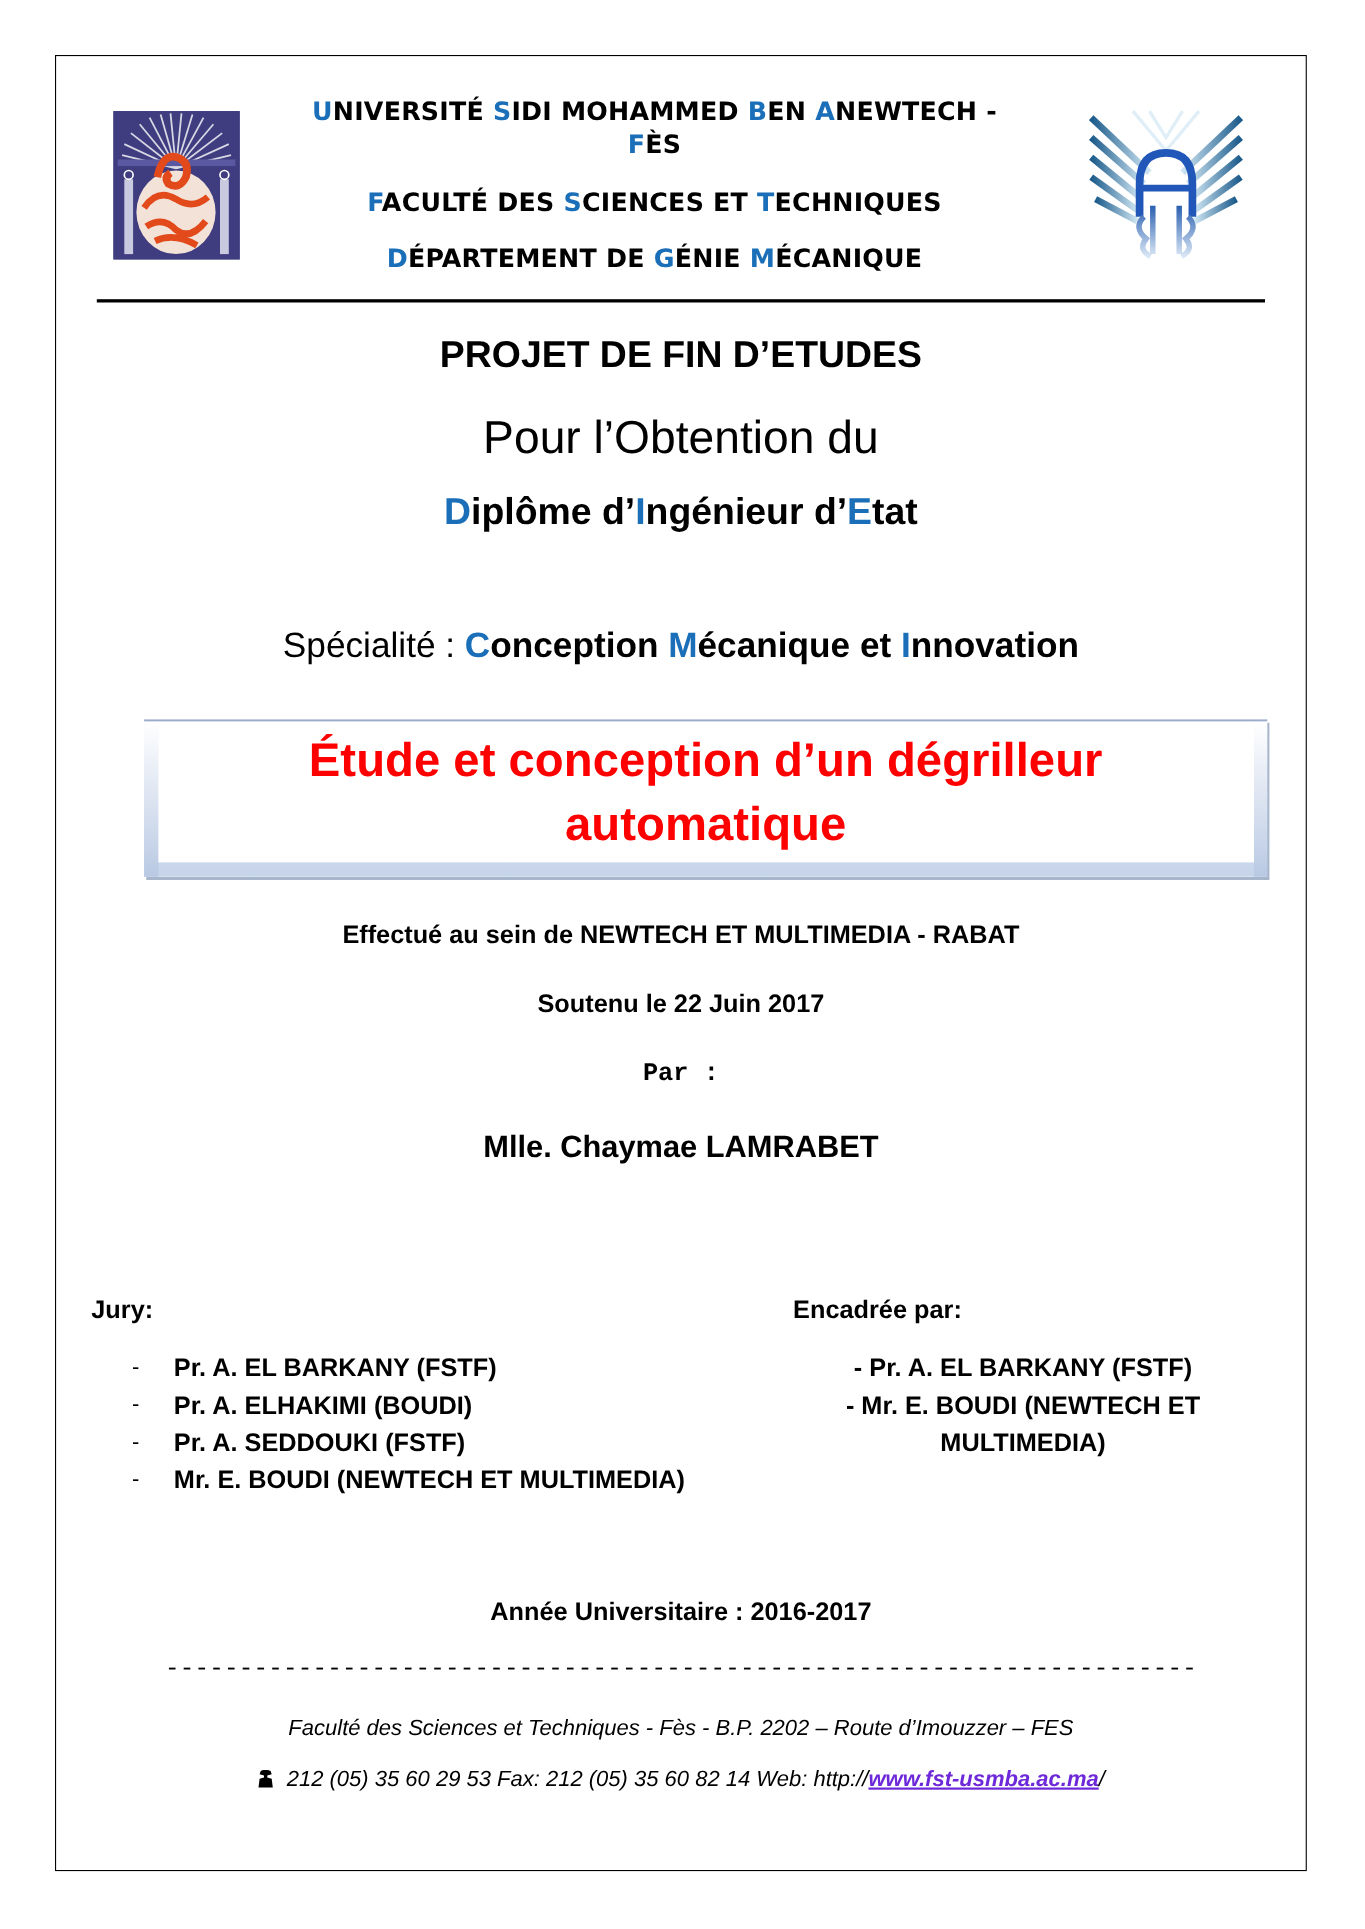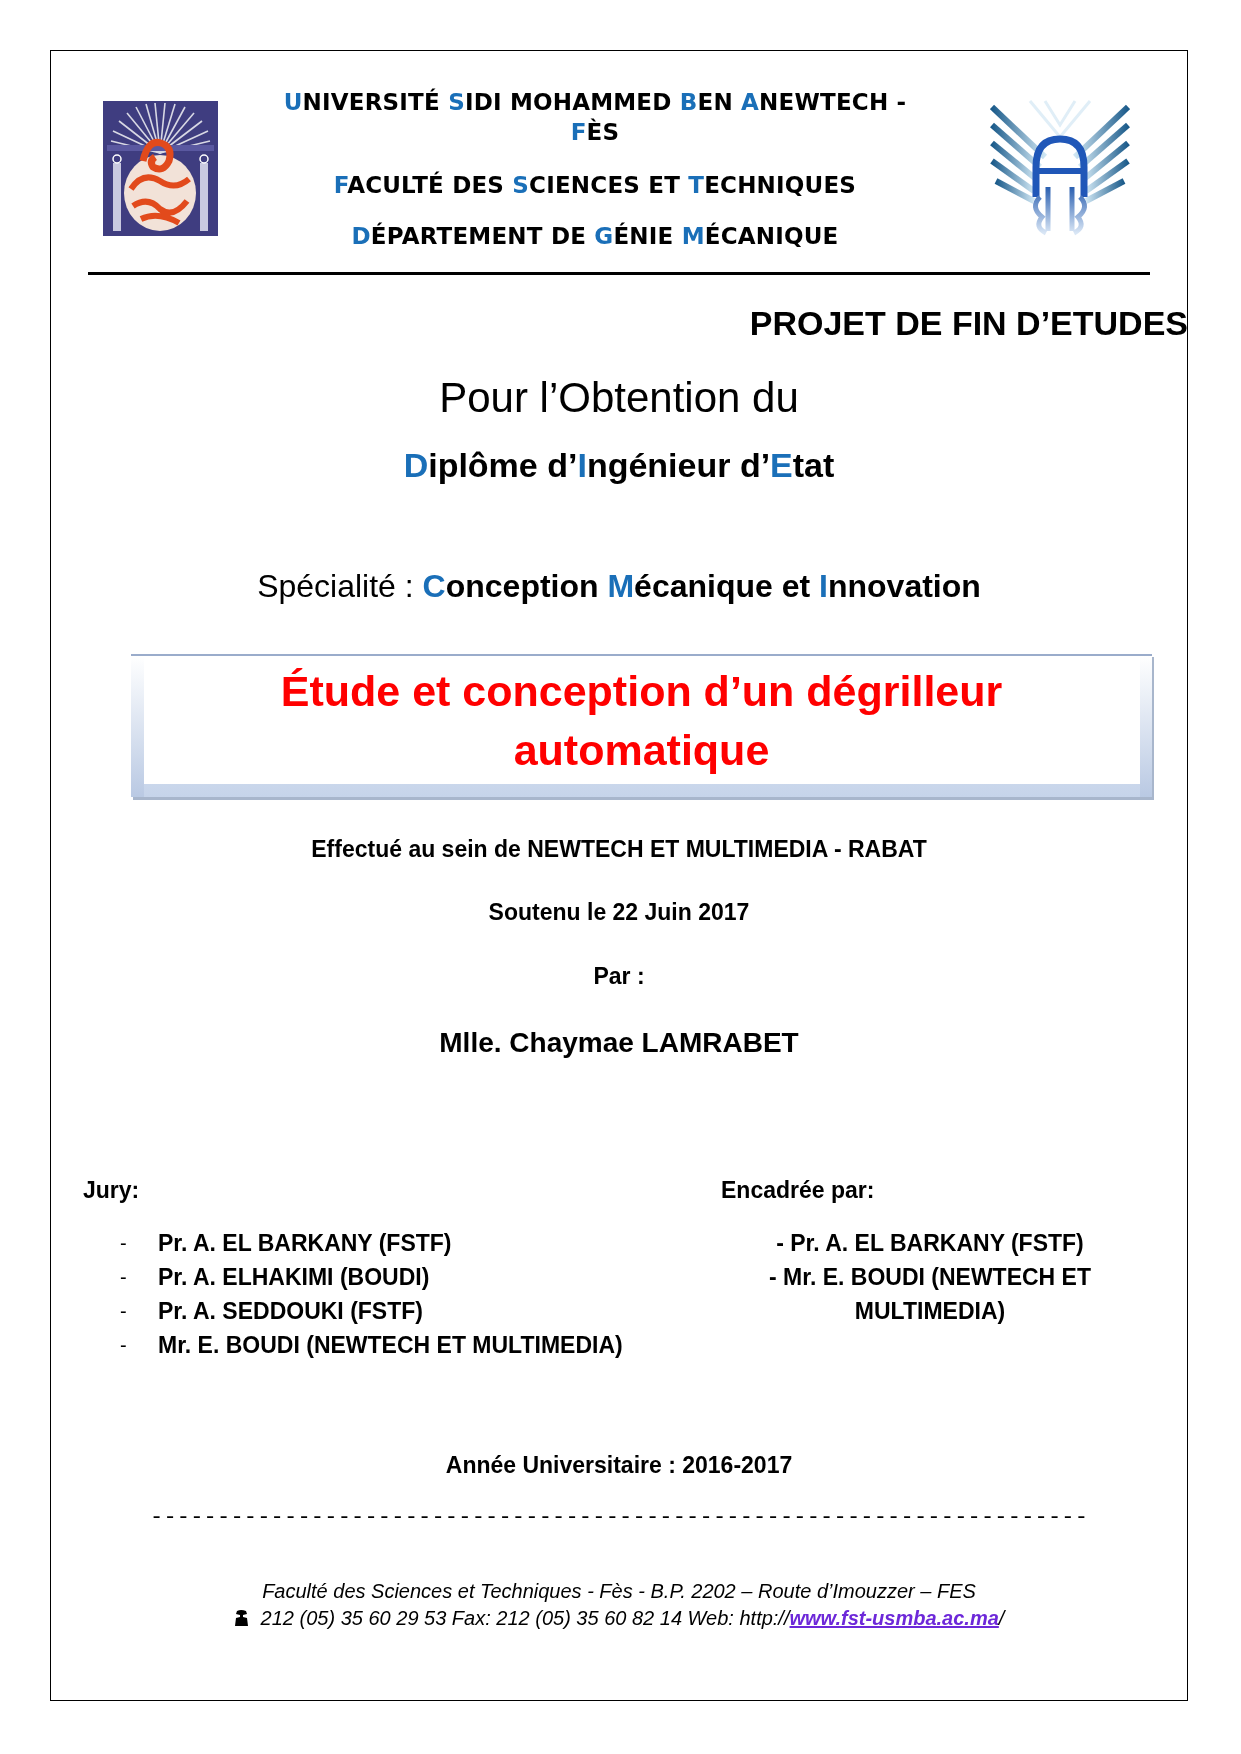--- a/index.html
+++ b/index.html
@@ -16,21 +16,21 @@
          letter-spacing:0.2px; line-height:30px; }
   .rule { position:absolute; left:88px; top:272px; width:1062px; height:3px; background:#000; }
 
   
   .logo-left { position:absolute; left:103px; top:101px; width:115px; height:135px;
                background:#3f3d80; overflow:hidden; }
   .logo-right { position:absolute; left:990px; top:97px; width:140px; height:140px; overflow:hidden; }
 
   
   .line { position:absolute; left:50px; width:1138px; text-align:center; }
-  .pfe { top:304px; font-size:34px; font-weight:bold;text-align:right; }
+  .pfe { top:304px; font-size:34px; font-weight:bold; }
   .obt { top:374px; font-size:42px; }
   .dip { top:446px; font-size:34px; font-weight:bold; }
   .spec { top:568px; font-size:32px; }
   .spec b { font-weight:bold; }
 
   
   .tbox { position:absolute; left:131px; top:654px; width:1021px; height:143px; box-sizing:border-box;
           border-top:2px solid #9aaccb;
           background:linear-gradient(to bottom,#eef2f9 0%,#c6d4ea 100%);
           box-shadow: 2px 3px 0 #a8b6cc; }
@@ -39,35 +39,35 @@
   .tbox-left { position:absolute; left:0; top:0; width:13px; bottom:0;
                background:linear-gradient(to bottom,#ffffff 0%,#b9c9e3 100%); }
   .tbox-right { position:absolute; right:0; top:0; width:12px; bottom:0;
                 background:linear-gradient(to bottom,#ffffff 0%,#b9c9e3 100%); }
   .tbox-title { position:absolute; left:0; right:0; top:6px; text-align:center;
                 color:#ff0000; font-weight:bold; font-size:43px; line-height:59px; }
 
   .small { font-size:23px; font-weight:bold; }
   .eff { top:836px; }
   .sout { top:899px; }
-  .par { top:963px; }
+  .par { top:963px;font-family:Liberation Mono, monospace; }
   .name { top:1027px; font-size:28px; font-weight:bold; }
 
   .jury-label { left:83px; top:1177px; font-size:23px; font-weight:bold; }
   .enc-label { left:721px; top:1177px; font-size:23px; font-weight:bold; }
   .jlist { position:absolute; left:120px; top:1226px; margin:0; padding:0; list-style:none; }
   .jlist li { height:34px; line-height:34px; font-size:23px; font-weight:bold; position:relative; padding-left:38px; }
   .jlist li .dash { position:absolute; left:0; top:0; font-weight:normal; font-size:20px; }
   .elist { position:absolute; left:730px; top:1226px; width:400px; margin:0; padding:0; list-style:none; }
   .elist li { line-height:34px; font-size:23px; font-weight:bold; text-align:center; }
 
   .annee { top:1452px; font-size:23px; font-weight:bold; }
   .dashes { position:absolute; left:150px; top:1505px; width:940px; overflow:hidden; white-space:nowrap;
             font-family:"Liberation Mono", monospace; font-size:22px; letter-spacing:0.2px; }
-  .addr { top:1560px; font-size:20px; font-style:italic; font-family:"Liberation Sans", sans-serif;margin-top:20px; }
+  .addr { top:1560px; font-size:20px; font-style:italic; font-family:"Liberation Sans", sans-serif; }
   .contact { top:1607px; font-size:20px; font-style:italic; }
   .contact a { color:#6d28d9; font-weight:bold; text-decoration:underline; }
   .phone-icon { display:inline-block; width:15px; height:17px; margin-right:12px; vertical-align:-2px; }
 </style>
 </head>
 <body>
 
 <div class="page-border"></div>
 
 <div class="logo-left">

